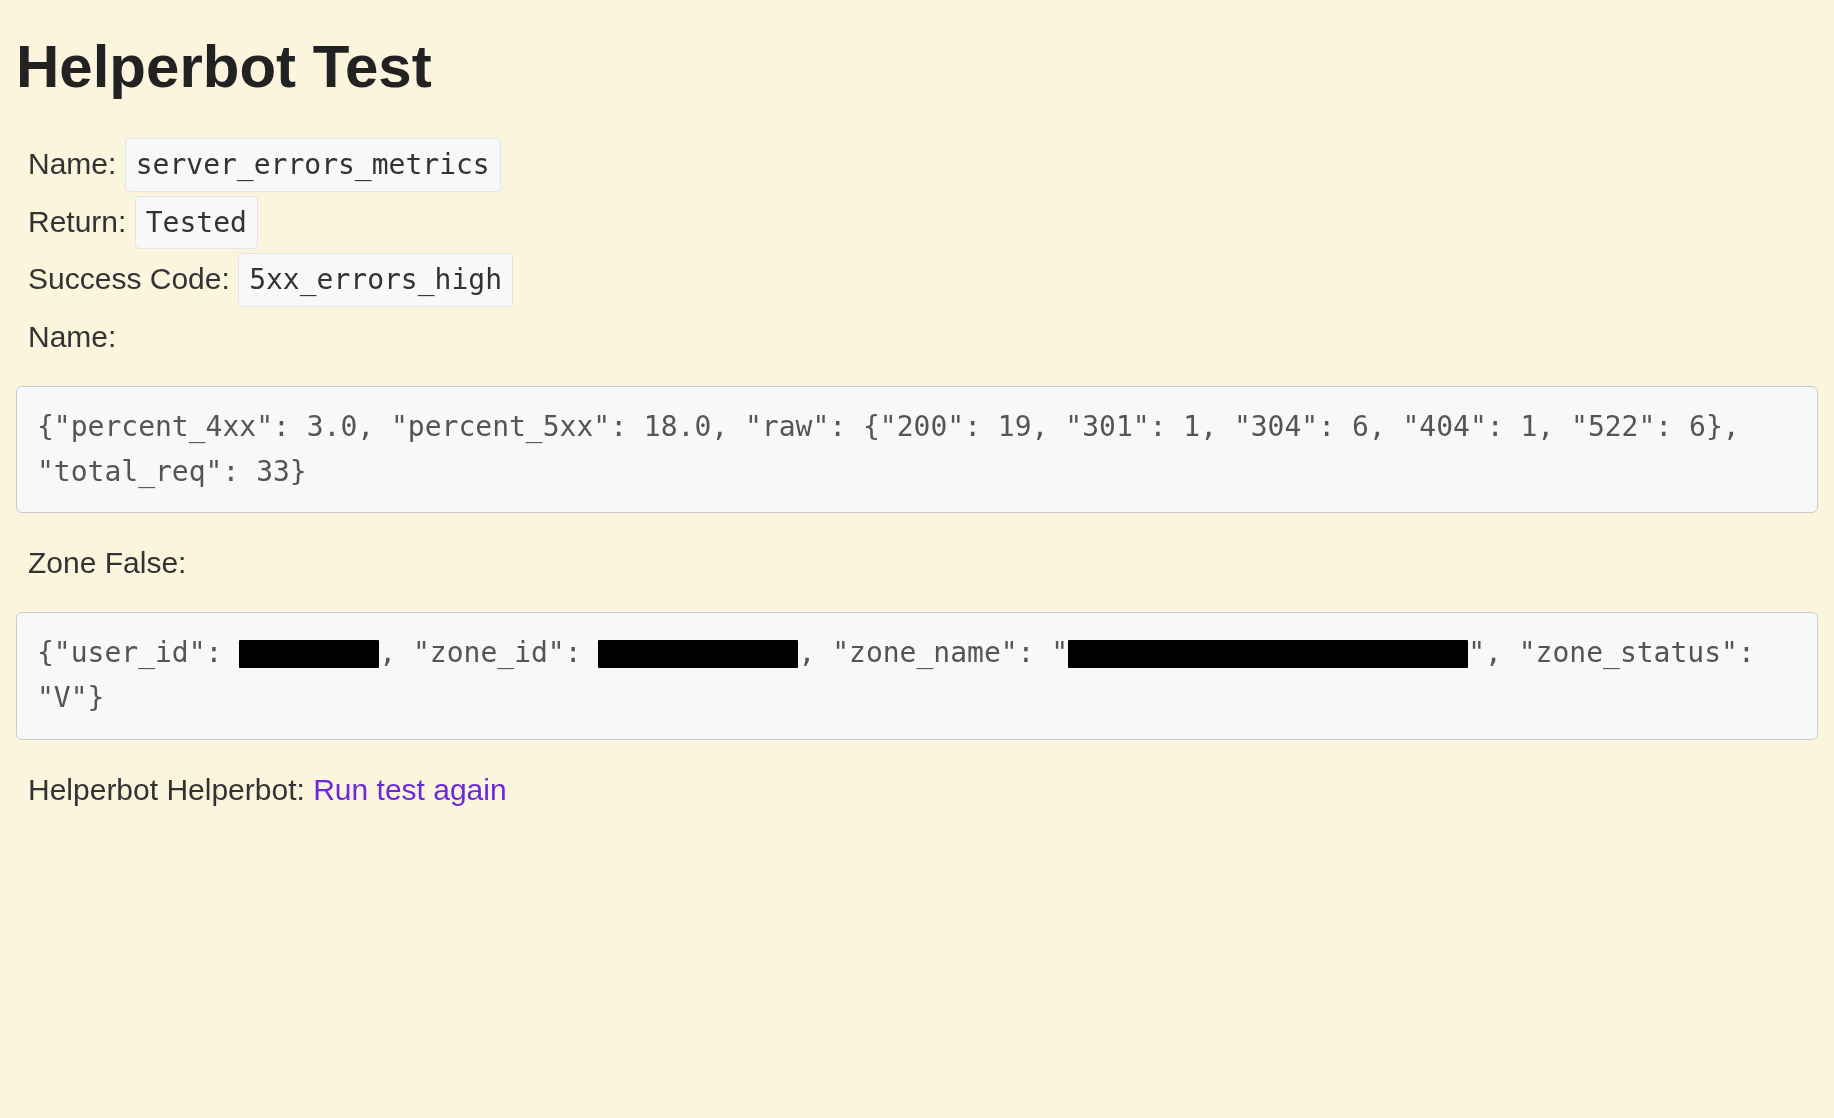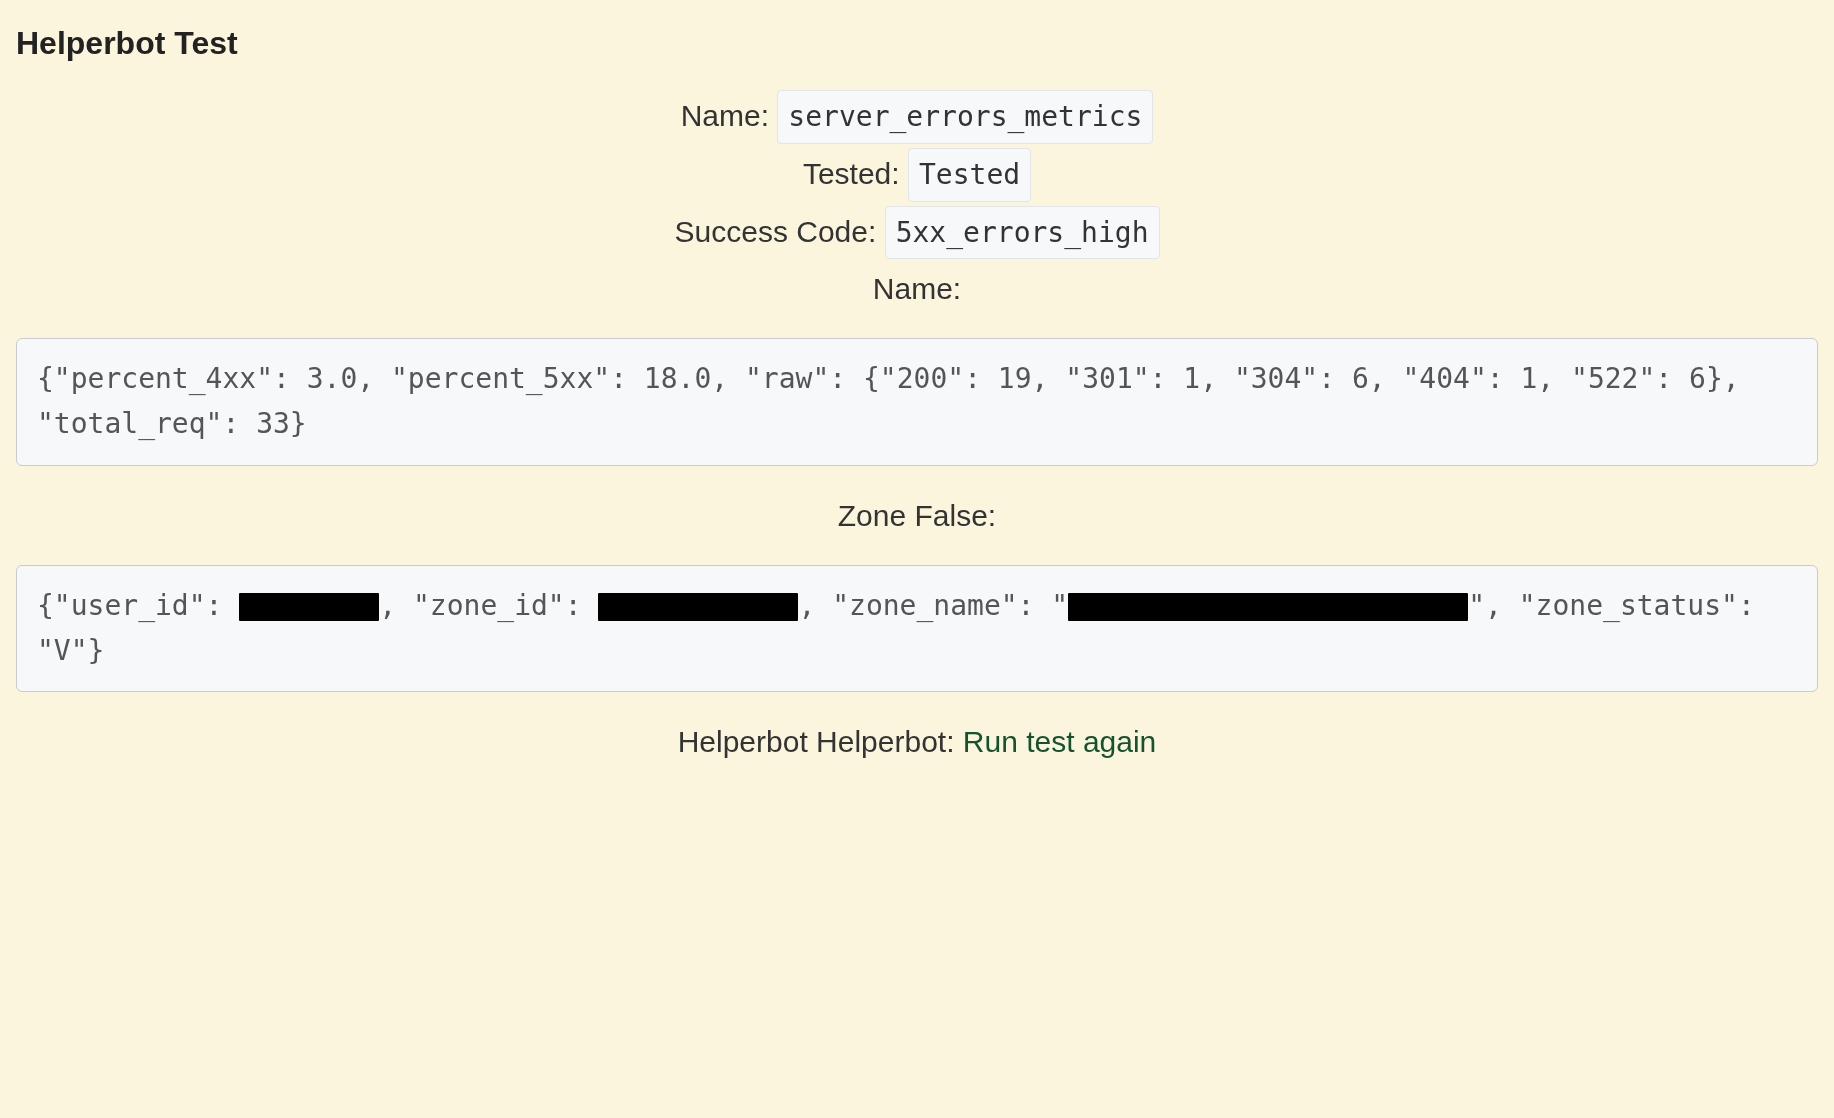--- a/index.html
+++ b/index.html
@@ -6,28 +6,27 @@
     body {
       margin: 0;
       padding: 16px;
       background: #fcf5de;
       font-family: -apple-system, BlinkMacSystemFont, "Segoe UI", Helvetica, Arial, sans-serif;
       color: #333;
       font-size: 30px;
       line-height: 1.7;
     }
     h1 {
-      font-size: 32px;
+      font-size: 60px;
       font-weight: 700;
       margin: 0 0 20px 0;
       color: #222;
     }
     .field-row {
       margin: 4px 12px;
-      text-align: center;
     }
     .field-label {
       color: #333;
     }
     code.inline {
       background: #f6f8fa;
       border: 1px solid #e1e4e8;
       border-radius: 4px;
       padding: 2px 10px;
       font-family: ui-monospace, SFMono-Regular, "SF Mono", Menlo, Consolas, monospace;
@@ -51,37 +50,37 @@
       display: inline-block;
       background: #000;
       height: 28px;
       vertical-align: middle;
       border-radius: 1px;
     }
     .r1 { width: 140px; }
     .r2 { width: 200px; }
     .r3 { width: 400px; }
     a.link {
-      color: #14532d;
+      color: #6d28d9;
       text-decoration: none;
       cursor: pointer;
     }
   </style>
 </head>
 <body>
 
 <h1>Helperbot Test</h1>
 
 <div class="field-row">
   <span class="field-label">Name:</span>
   <code class="inline">server_errors_metrics</code>
 </div>
 
 <div class="field-row">
-  <span class="field-label">Tested:</span>
+  <span class="field-label">Return:</span>
   <code class="inline">Tested</code>
 </div>
 
 <div class="field-row">
   <span class="field-label">Success Code:</span>
   <code class="inline">5xx_errors_high</code>
 </div>
 
 <div class="field-row">
   <span class="field-label">Name:</span>

